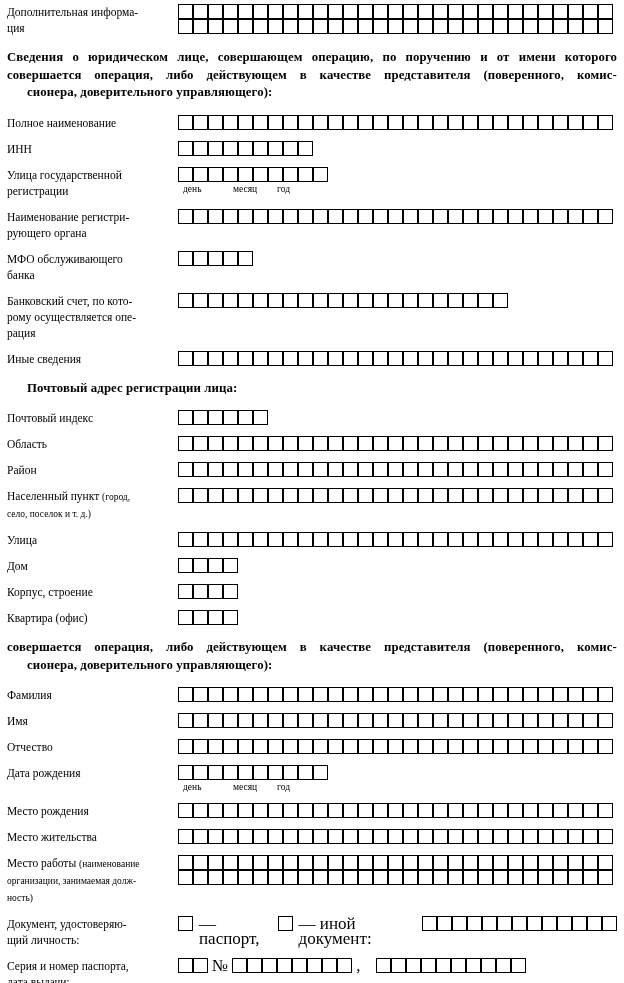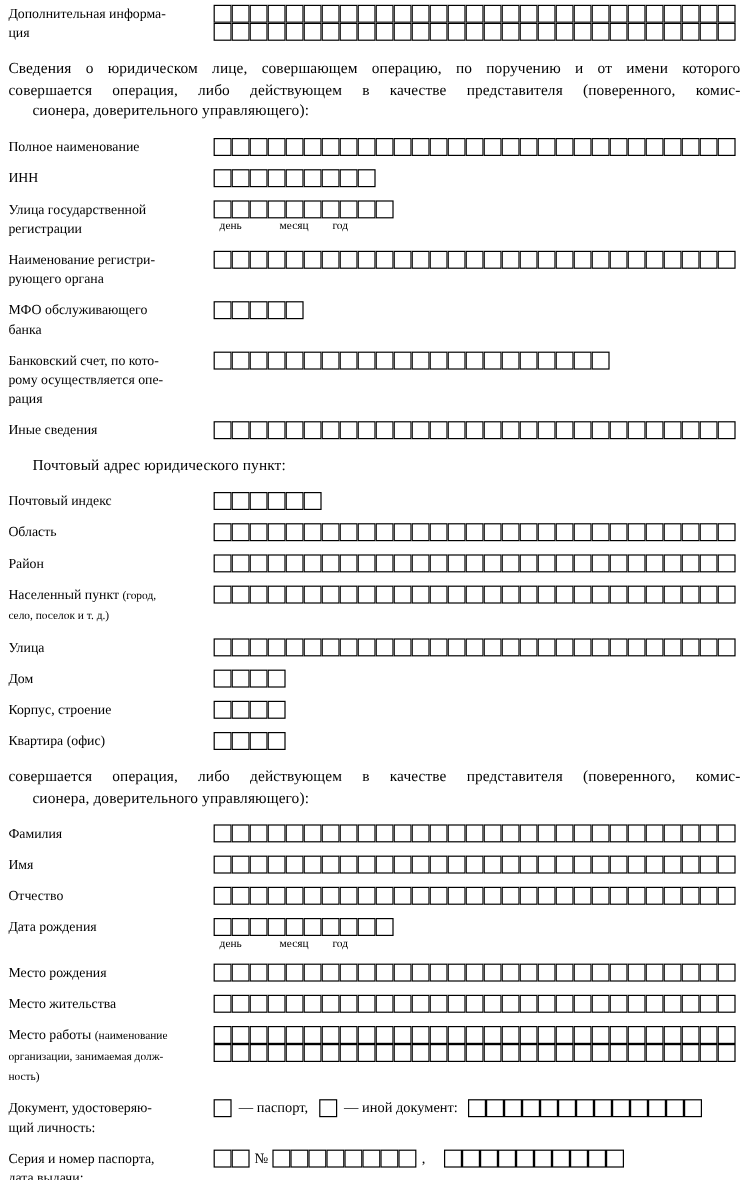--- a/index.html
+++ b/index.html
@@ -4,30 +4,30 @@
 <style>
   html,body{margin:0;padding:0;background:#fff;color:#000;}
   body{width:624px;font-family:"Liberation Serif",serif;}
   .page{padding:4px 7px 6px 7px;}
   .row{display:flex;align-items:flex-start;margin-bottom:10px;}
   .label{width:171px;flex-shrink:0;font-size:11.5px;line-height:16px;white-space:pre-line;padding-top:0px;}
   .lbl-small{font-size:9.5px;white-space:pre-line;}
   .cellrow{display:flex;}
   .cell{width:13px;height:13px;border:1px solid #000;background:#fff;flex-shrink:0;display:inline-block;}
   .grid2 .cellrow + .cellrow{margin-top:0px;}
-  .heading{font-weight:normal;font-size:12.8px;line-height:17.5px;margin:13px 0 13px 0;letter-spacing:0.1px;}
+  .heading{font-weight:bold;font-size:12.8px;line-height:17.5px;margin:13px 0 13px 0;letter-spacing:0.1px;}
   .heading .hline{text-align:justify;text-align-last:justify;}
   .heading .hline:last-child{text-align-last:left;margin-left:20px;}
   .date-wrap{display:flex;flex-direction:column;text-align:right;}
   .sub-labels{position:relative;height:13px;font-size:9.5px;line-height:12px;}
   .sub-labels span{position:absolute;top:1px;}
   .sub-day{left:5px;}
   .sub-month{left:55px;}
   .sub-year{left:99px;}
-  .inline-text{font-size:12px;line-height:15px;}
+  .inline-text{font-size:17px;line-height:15px;}
   .docrow-content{display:flex;align-items:flex-start;}
   .docrow-content .inline-text{margin:0 9px 0 6px;}
   .serial-content{display:flex;align-items:flex-start;}
   .serial-content .inline-text{margin:0 4px;}
   .spacer{width:12px;flex-shrink:0;}
 </style>
 </head>
 <body>
 
 <div class="page">
@@ -288,21 +288,21 @@
         <span class="cell"></span>
         <span class="cell"></span>
         <span class="cell"></span>
         <span class="cell"></span>
         <span class="cell"></span>
         <span class="cell"></span>
       </div>
   </div>
 
   <div class="heading">
-    <div class="hline">Почтовый адрес юридического пункт:</div>
+    <div class="hline">Почтовый адрес регистрации лица:</div>
   </div>
 
   <div class="row">
     <div class="label">Почтовый индекс</div>
     <div class="cellrow">
         <span class="cell"></span>
         <span class="cell"></span>
         <span class="cell"></span>
         <span class="cell"></span>
         <span class="cell"></span>

